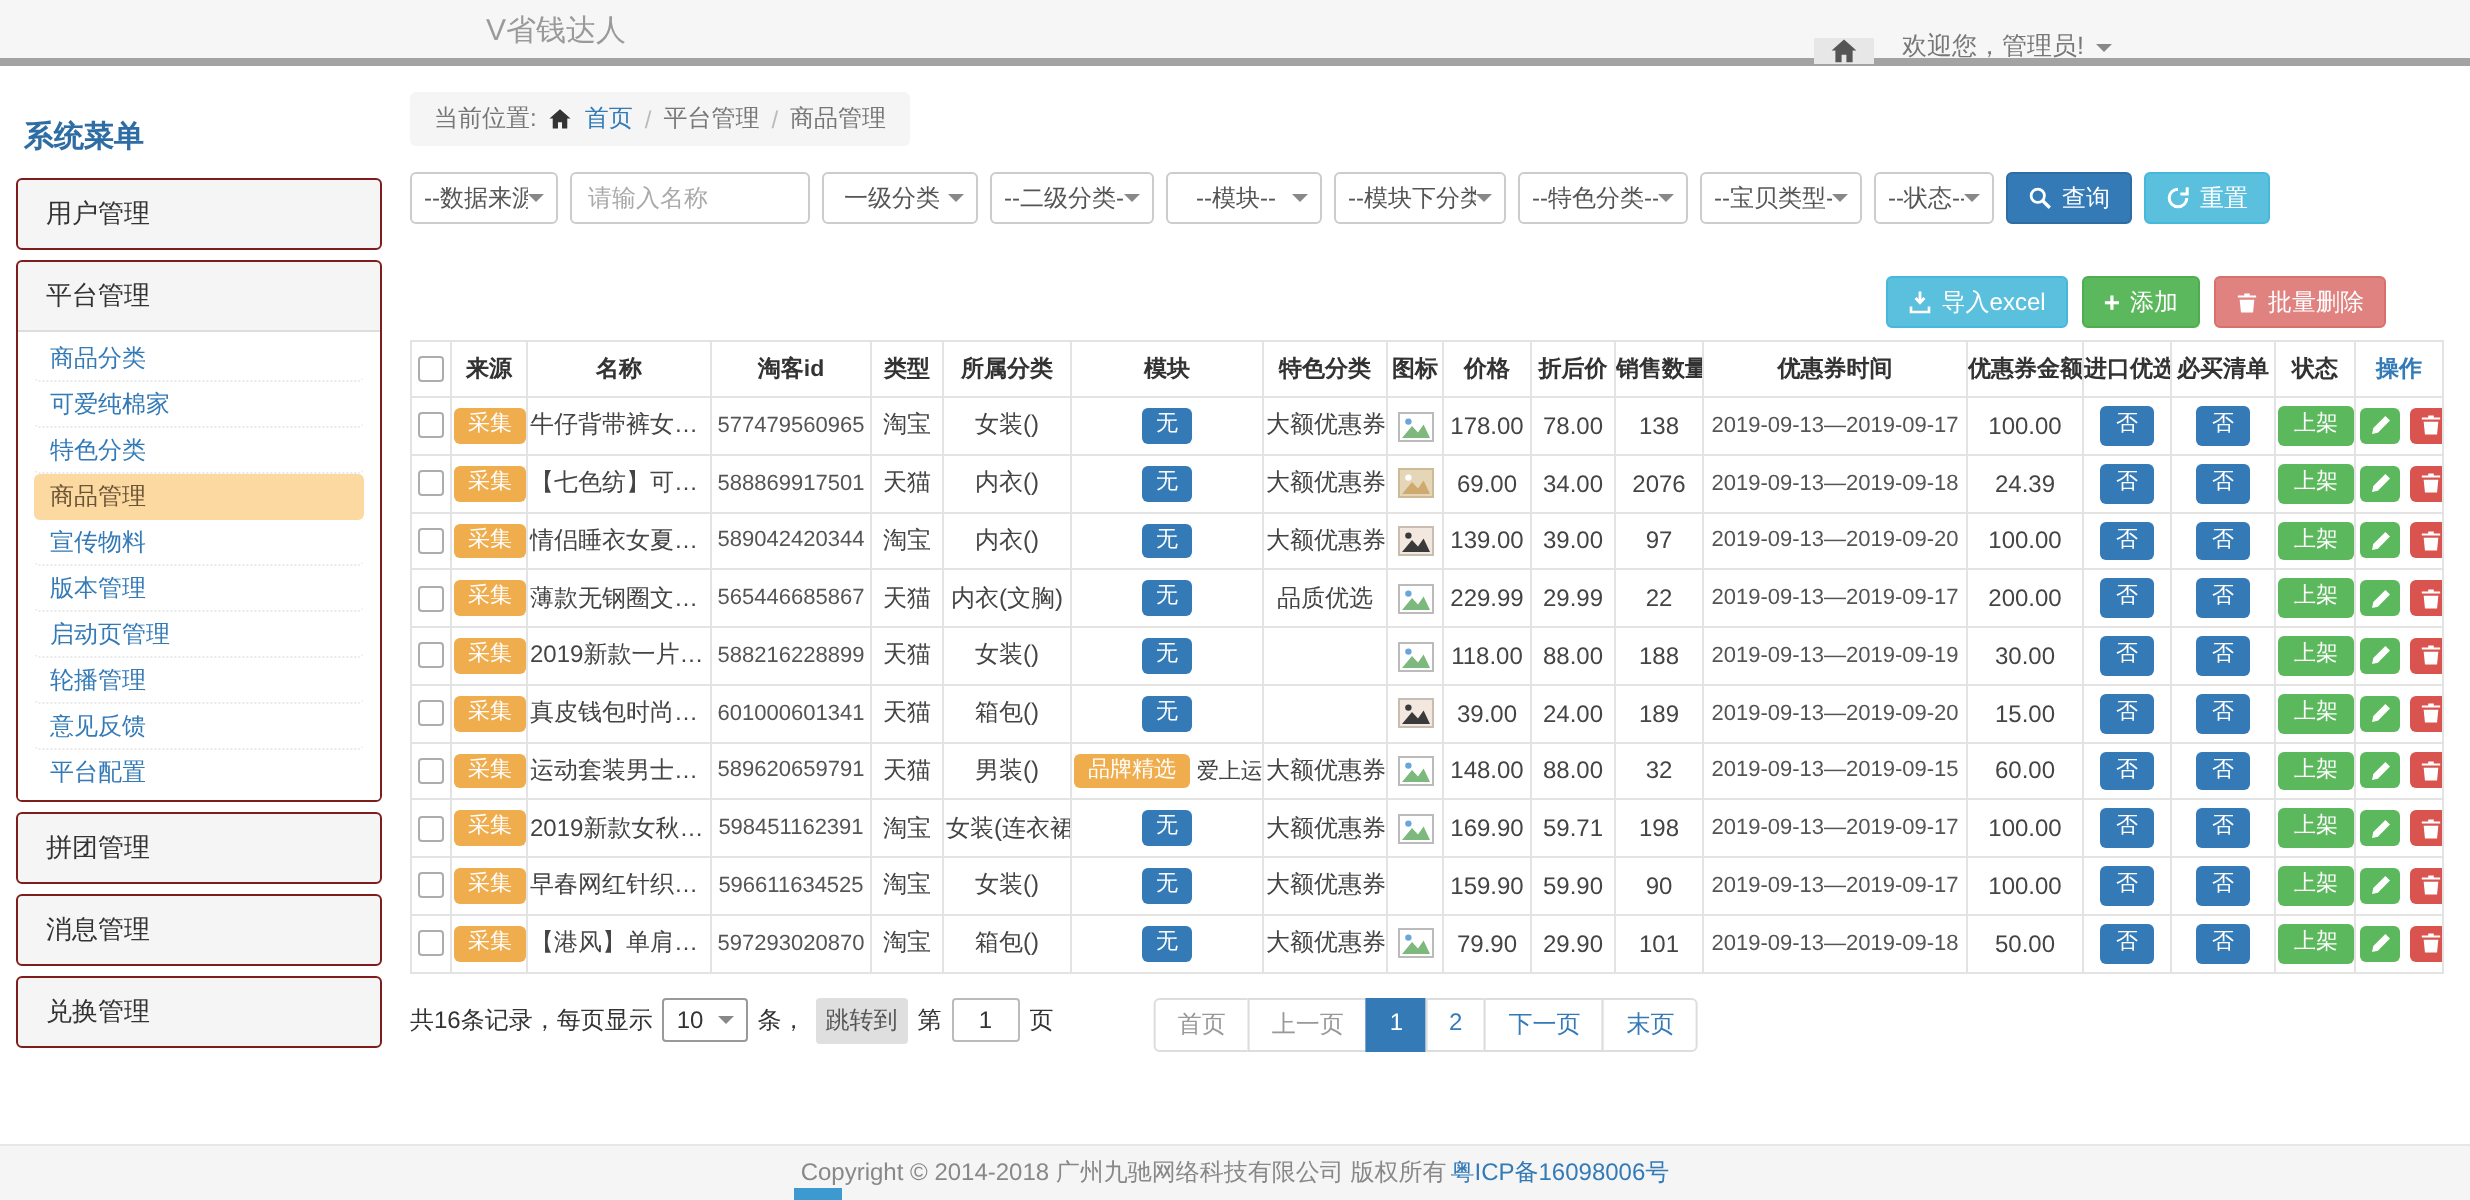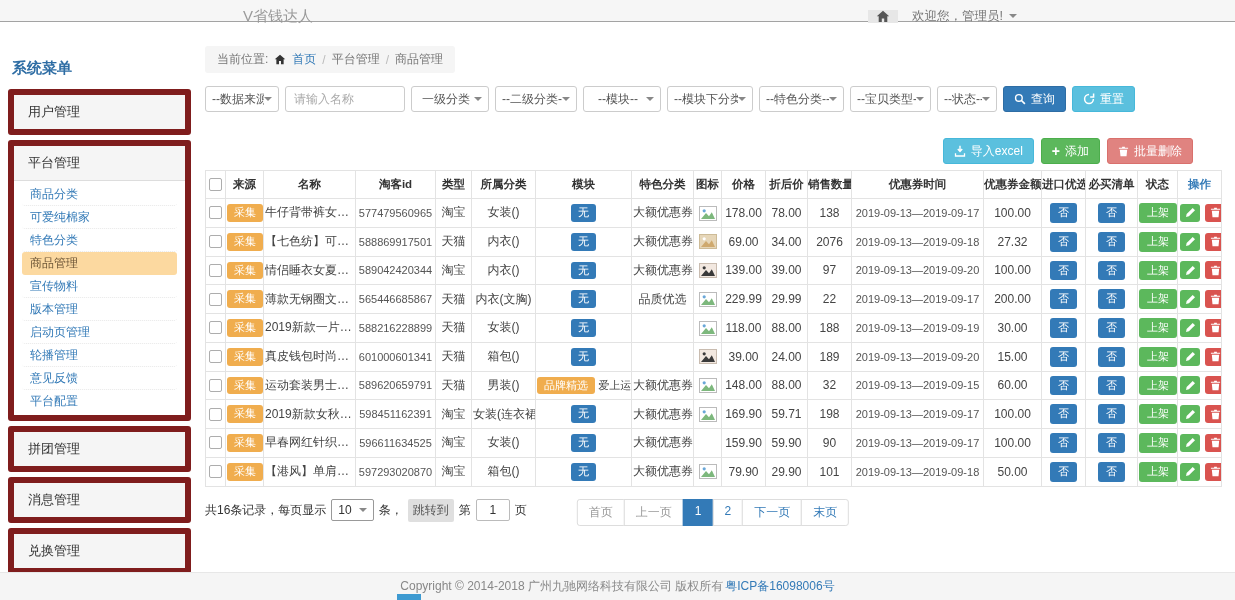--- a/index.html
+++ b/index.html
@@ -1,30 +1,30 @@
 <!DOCTYPE html>
 <html><head>
 <meta charset="utf-8">
 <style>
   *{box-sizing:border-box;margin:0;padding:0}
   html,body{width:1235px;height:600px;overflow:hidden}
   body{font-family:"Liberation Sans","DejaVu Sans",sans-serif;background:#fff;position:relative;font-size:12px;color:#333}
 
   
-  .header{position:absolute;top:0;left:0;width:100%;height:22px;background:#f6f6f6;border-bottom:1px solid #a3a3a3}
+  .header{position:absolute;top:0;left:0;width:100%;height:33px;background:#f6f6f6;border-bottom:4px solid #a3a3a3}
   .header-title{position:absolute;left:243px;top:0;line-height:32px;font-size:15px;color:#9a9a9a}
-  .header-user{position:absolute;left:868px;top:0;height:32px;display:flex;align-items:center}
+  .header-user{position:absolute;left:907px;top:0;height:32px;display:flex;align-items:flex-end}
   .home-box{width:30px;background:#e7e7e7;display:flex;align-items:center;justify-content:center;color:#555;cursor:pointer}
   .welcome{display:flex;align-items:center;gap:6px;padding:0 14px;color:#777;font-size:12.5px;cursor:pointer}
   .caret{width:0;height:0;border-left:4px solid transparent;border-right:4px solid transparent;border-top:4px solid #888;display:inline-block}
 
   
   .sidebar{position:absolute;left:8px;top:52px;width:183px}
   .menu-title{color:#2e6da4;font-size:15px;font-weight:bold;padding:7px 4px 11px}
-  .panel{border:6px solid #7f1d1d;border-radius:3px;background:#f5f5f5;margin-bottom:5px;overflow:hidden}
+  .panel{border:1px solid #7f1d1d;border-radius:3px;background:#f5f5f5;margin-bottom:5px;overflow:hidden}
   .panel-heading{padding:8px 14px;font-size:13px;color:#333;cursor:pointer}
   .panel-body{background:#fff;border-top:1px solid #ddd;padding:2px 8px}
   .subitem{padding:4px 8px;font-size:12px;color:#337ab7;border-bottom:1px dotted #e8e8e8;cursor:pointer;border-radius:3px;height:23px;line-height:15px;overflow:hidden}
   .subitem:last-child{border-bottom:none}
   .subitem.active{background:#fcd9a0;color:#6b5536;border-bottom-color:transparent}
 
   
   .main{position:absolute;left:205px;top:46px;width:1016px}
   .breadcrumb{background:#f5f5f5;border-radius:3px;padding:5px 12px;font-size:12px;color:#777;display:inline-flex;align-items:center;gap:6px;margin-bottom:13px}
   .breadcrumb .home-link{color:#337ab7;cursor:pointer}
@@ -339,21 +339,21 @@
     <td>大额优惠券</td>
     <td><svg class="thumb icon-beige" width="18" height="15" viewBox="0 0 18 15">
     <rect class="t-frame" x="0.5" y="0.5" width="17" height="14"></rect>
     <circle class="t-sun" cx="5.2" cy="4.8" r="1.6"></circle>
     <path class="t-mtn" d="M2 13 L7 7 L10 10.2 L12.8 6.2 L16 13 Z"></path>
   </svg></td>
     <td>69.00</td>
     <td>34.00</td>
     <td>2076</td>
     <td class="c-time">2019-09-13—2019-09-18</td>
-    <td>27.32</td>
+    <td>24.39</td>
     <td><span class="badge badge-blue badge-toggle">否</span></td>
     <td><span class="badge badge-blue badge-toggle">否</span></td>
     <td><span class="status-btn">上架</span></td>
     <td>
       <span class="op op-edit">
         <svg width="11" height="11" viewBox="0 0 12 12">
                 <path d="M8.4 1.1 l2.5 2.5 -6.6 6.6 -3.2 .7 .7 -3.2 z" fill="#fff"></path>
               </svg>
       </span>
       <span class="op op-del">

